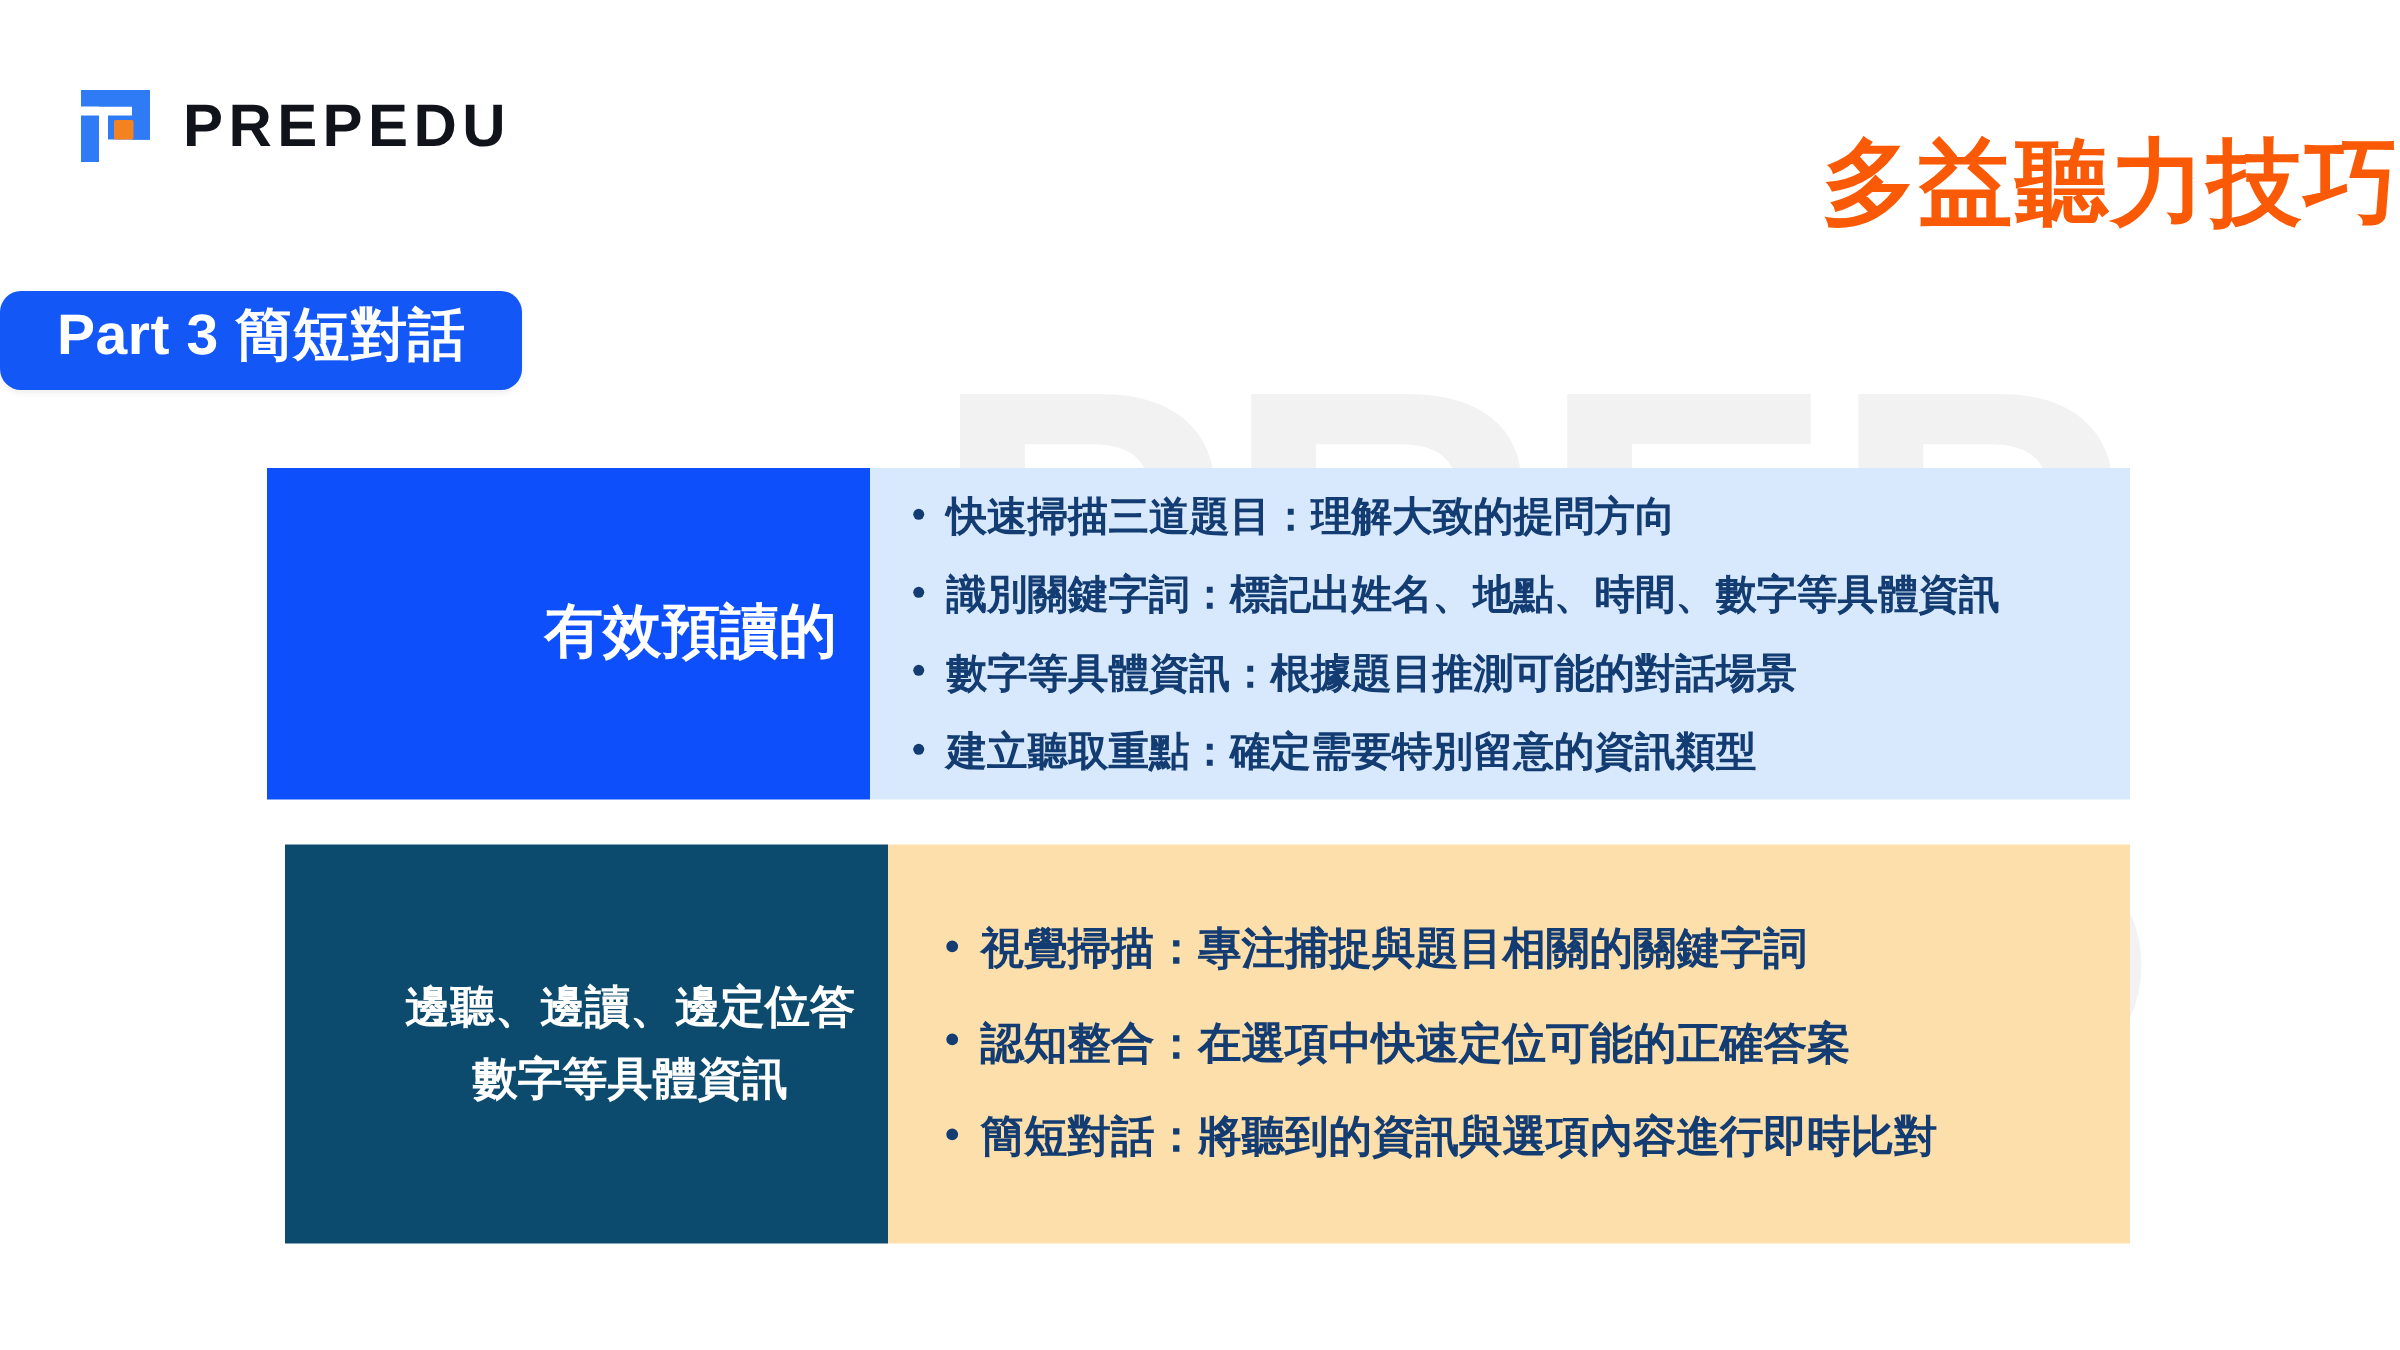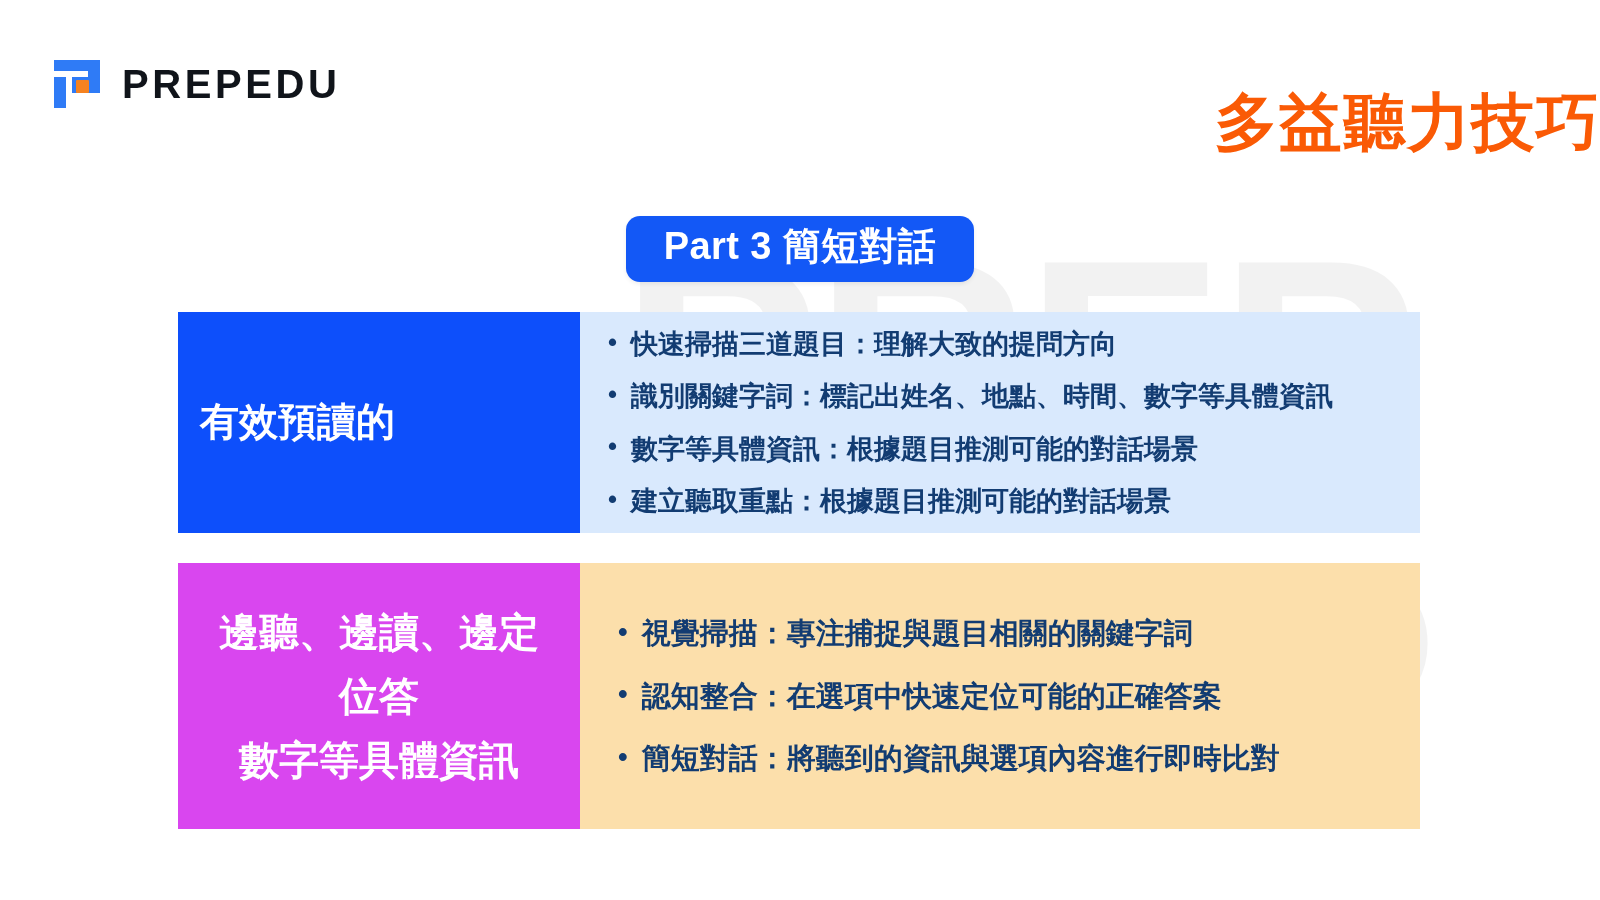--- a/index.html
+++ b/index.html
@@ -84,24 +84,23 @@
     font-weight: 800;
     color: #fa5a05;
     letter-spacing: 0.02em;
     line-height: 1.1;
     z-index: 3;
   }
 
   .badge-row {
     position: absolute;
     left: 0;
-    top: 216px;
-    width: 1600px;
-    display: flex;
-    justify-content: center;
+    top: 194px;
+    width: 1600px;
+    display: flex;
     z-index: 3;
   }
   .badge {
     background: #1358f6;
     color: #ffffff;
     font-size: 38px;
     font-weight: 700;
     border-radius: 14px;
     padding: 9px 38px 13px 38px;
     letter-spacing: 0.01em;
@@ -118,36 +117,37 @@
     display: flex;
     z-index: 2;
   }
   #row-1 { top: 312px; height: 221px; }
   #row-2 { top: 563px; height: 266px; }
 
   .row-label {
     flex: 0 0 402px;
     display: flex;
     align-items: center;
-    justify-content: flex-start;
+    justify-content: flex-end;
     text-align: center;
     color: #ffffff;
     font-weight: 700;
     box-sizing: border-box;
     padding: 10px 22px;
   }
   #row-1 .row-label {
     background: #0d4ffb;
     font-size: 39px;
     line-height: 1.55;
   }
   #row-2 .row-label {
-    background: #d946ef;
-    font-size: 40px;
+    background: #0c4a6e;
+    font-size: 30px;
     line-height: 1.6;
+    margin-left: 12px;
   }
 
   .row-body {
     flex: 1 1 auto;
     box-sizing: border-box;
     display: flex;
     flex-direction: column;
     justify-content: center;
   }
   #row-1 .row-body {
@@ -227,21 +227,21 @@
       <div class="bullet">
         <span class="bullet-dot">•</span>
         <span class="bullet-text">識別關鍵字詞：標記出姓名、地點、時間、數字等具體資訊</span>
       </div>
       <div class="bullet">
         <span class="bullet-dot">•</span>
         <span class="bullet-text">數字等具體資訊：根據題目推測可能的對話場景</span>
       </div>
       <div class="bullet">
         <span class="bullet-dot">•</span>
-        <span class="bullet-text">建立聽取重點：根據題目推測可能的對話場景</span>
+        <span class="bullet-text">建立聽取重點：確定需要特別留意的資訊類型</span>
       </div>
     </div>
   </div>
 
   <div class="row" id="row-2">
     <div class="row-label">
       <div>
         <div>邊聽、邊讀、邊定位答</div>
         <div>數字等具體資訊</div>
       </div>

